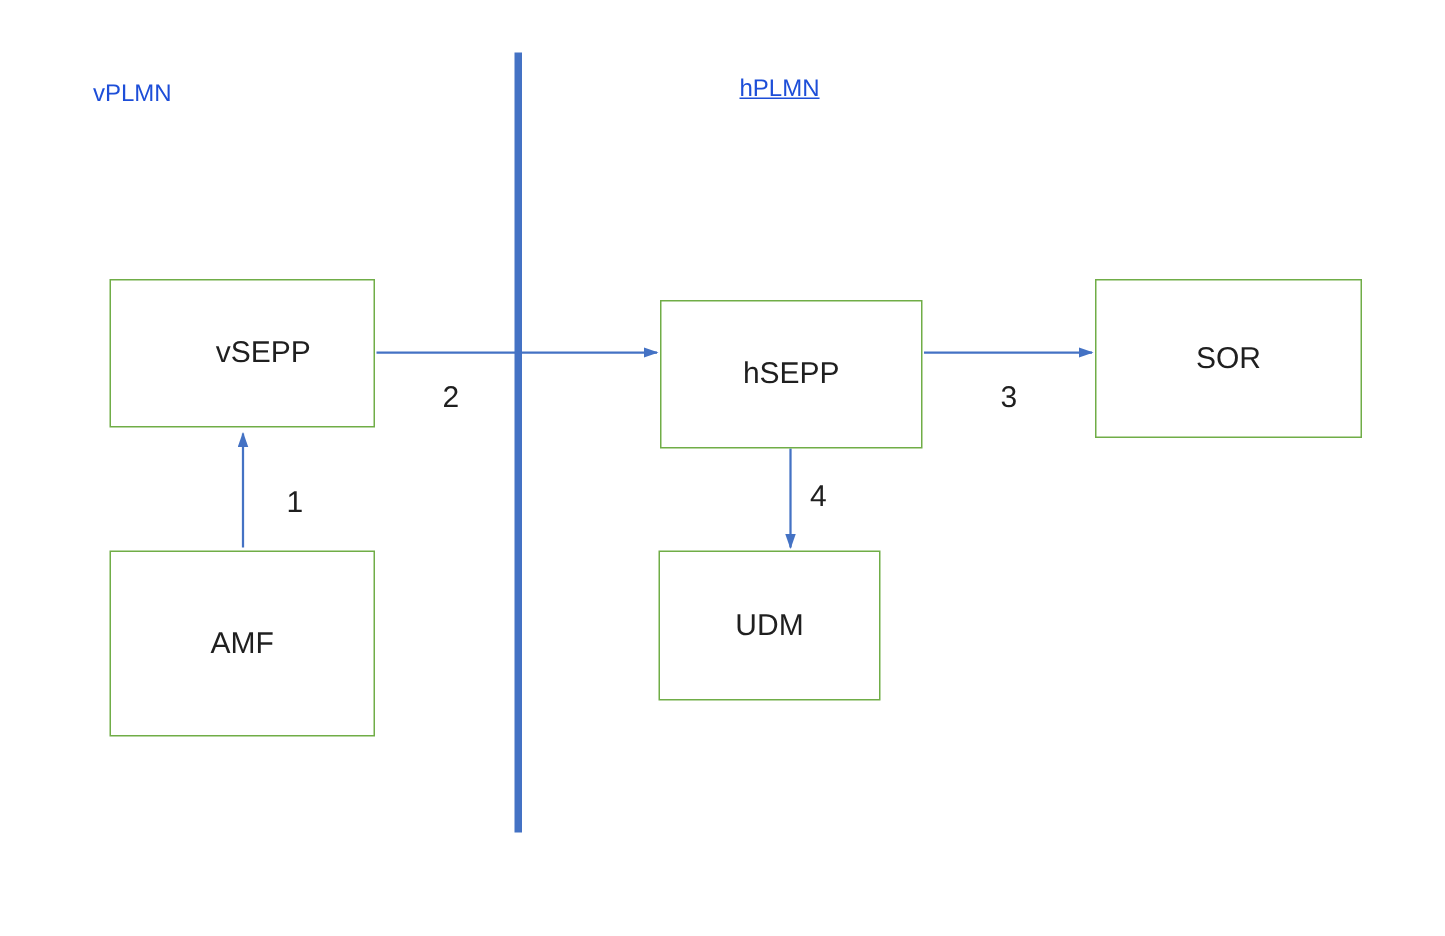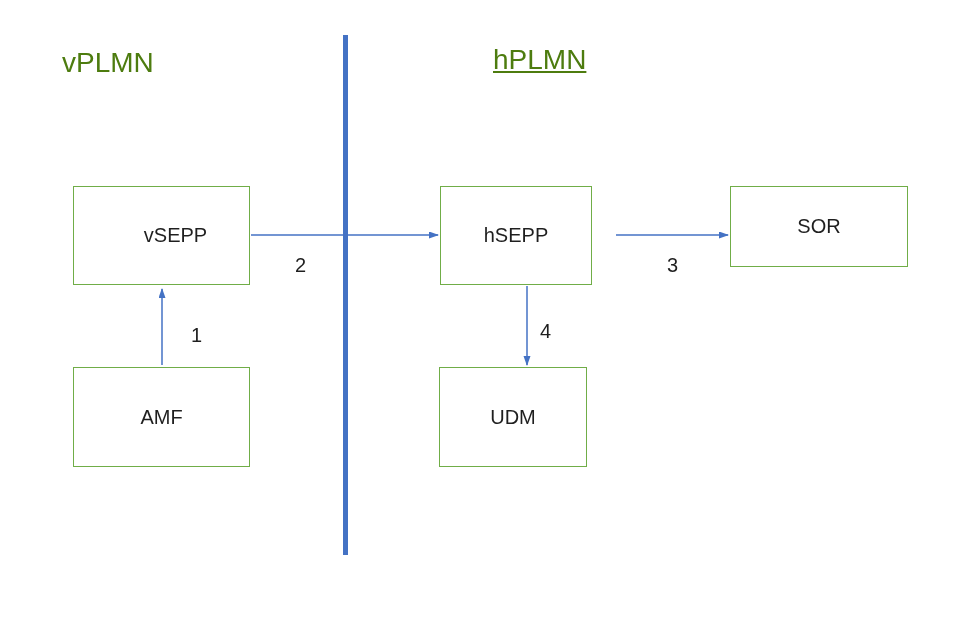--- a/index.html
+++ b/index.html
@@ -10,22 +10,22 @@
   }
   .canvas {
     position: relative;
     width: 963px;
     height: 624px;
     background: #ffffff;
     overflow: hidden;
   }
   .region-label {
     position: absolute;
-    font-size: 28px;
-    color: #4d7c0f;
+    font-size: 16px;
+    color: #1d4ed8;
     line-height: 24px;
     white-space: nowrap;
   }
   .node-box {
     position: absolute;
     box-sizing: border-box;
     border: 1.5px solid #70AD47;
     background: #ffffff;
     display: flex;
     align-items: center;
@@ -76,29 +76,29 @@
   </svg>
 
   <div class="region-label" style="left:62px; top:51px;">vPLMN</div>
 
   <div class="region-label" style="left:493px; top:48px;text-decoration:underline;">hPLMN</div>
 
   <div class="node-box" style="left:73px; top:186px; width:177px; height:99px;padding-left:28px;">
     <span class="node-label">vSEPP</span>
   </div>
 
-  <div class="node-box" style="left:440px; top:186px; width:152px; height:99px;">
+  <div class="node-box" style="left:440px; top:200px; width:175px; height:99px;">
     <span class="node-label">hSEPP</span>
   </div>
 
-  <div class="node-box" style="left:730px; top:186px; width:178px; height:81px;">
+  <div class="node-box" style="left:730px; top:186px; width:178px; height:106px;">
     <span class="node-label">SOR</span>
   </div>
 
-  <div class="node-box" style="left:73px; top:367px; width:177px; height:100px;">
+  <div class="node-box" style="left:73px; top:367px; width:177px; height:124px;">
     <span class="node-label">AMF</span>
   </div>
 
   <div class="node-box" style="left:439px; top:367px; width:148px; height:100px;">
     <span class="node-label">UDM</span>
   </div>
 
   <div class="edge-label" style="left:191px; top:323px;">1</div>
 
   <div class="edge-label" style="left:295px; top:253px;">2</div>

